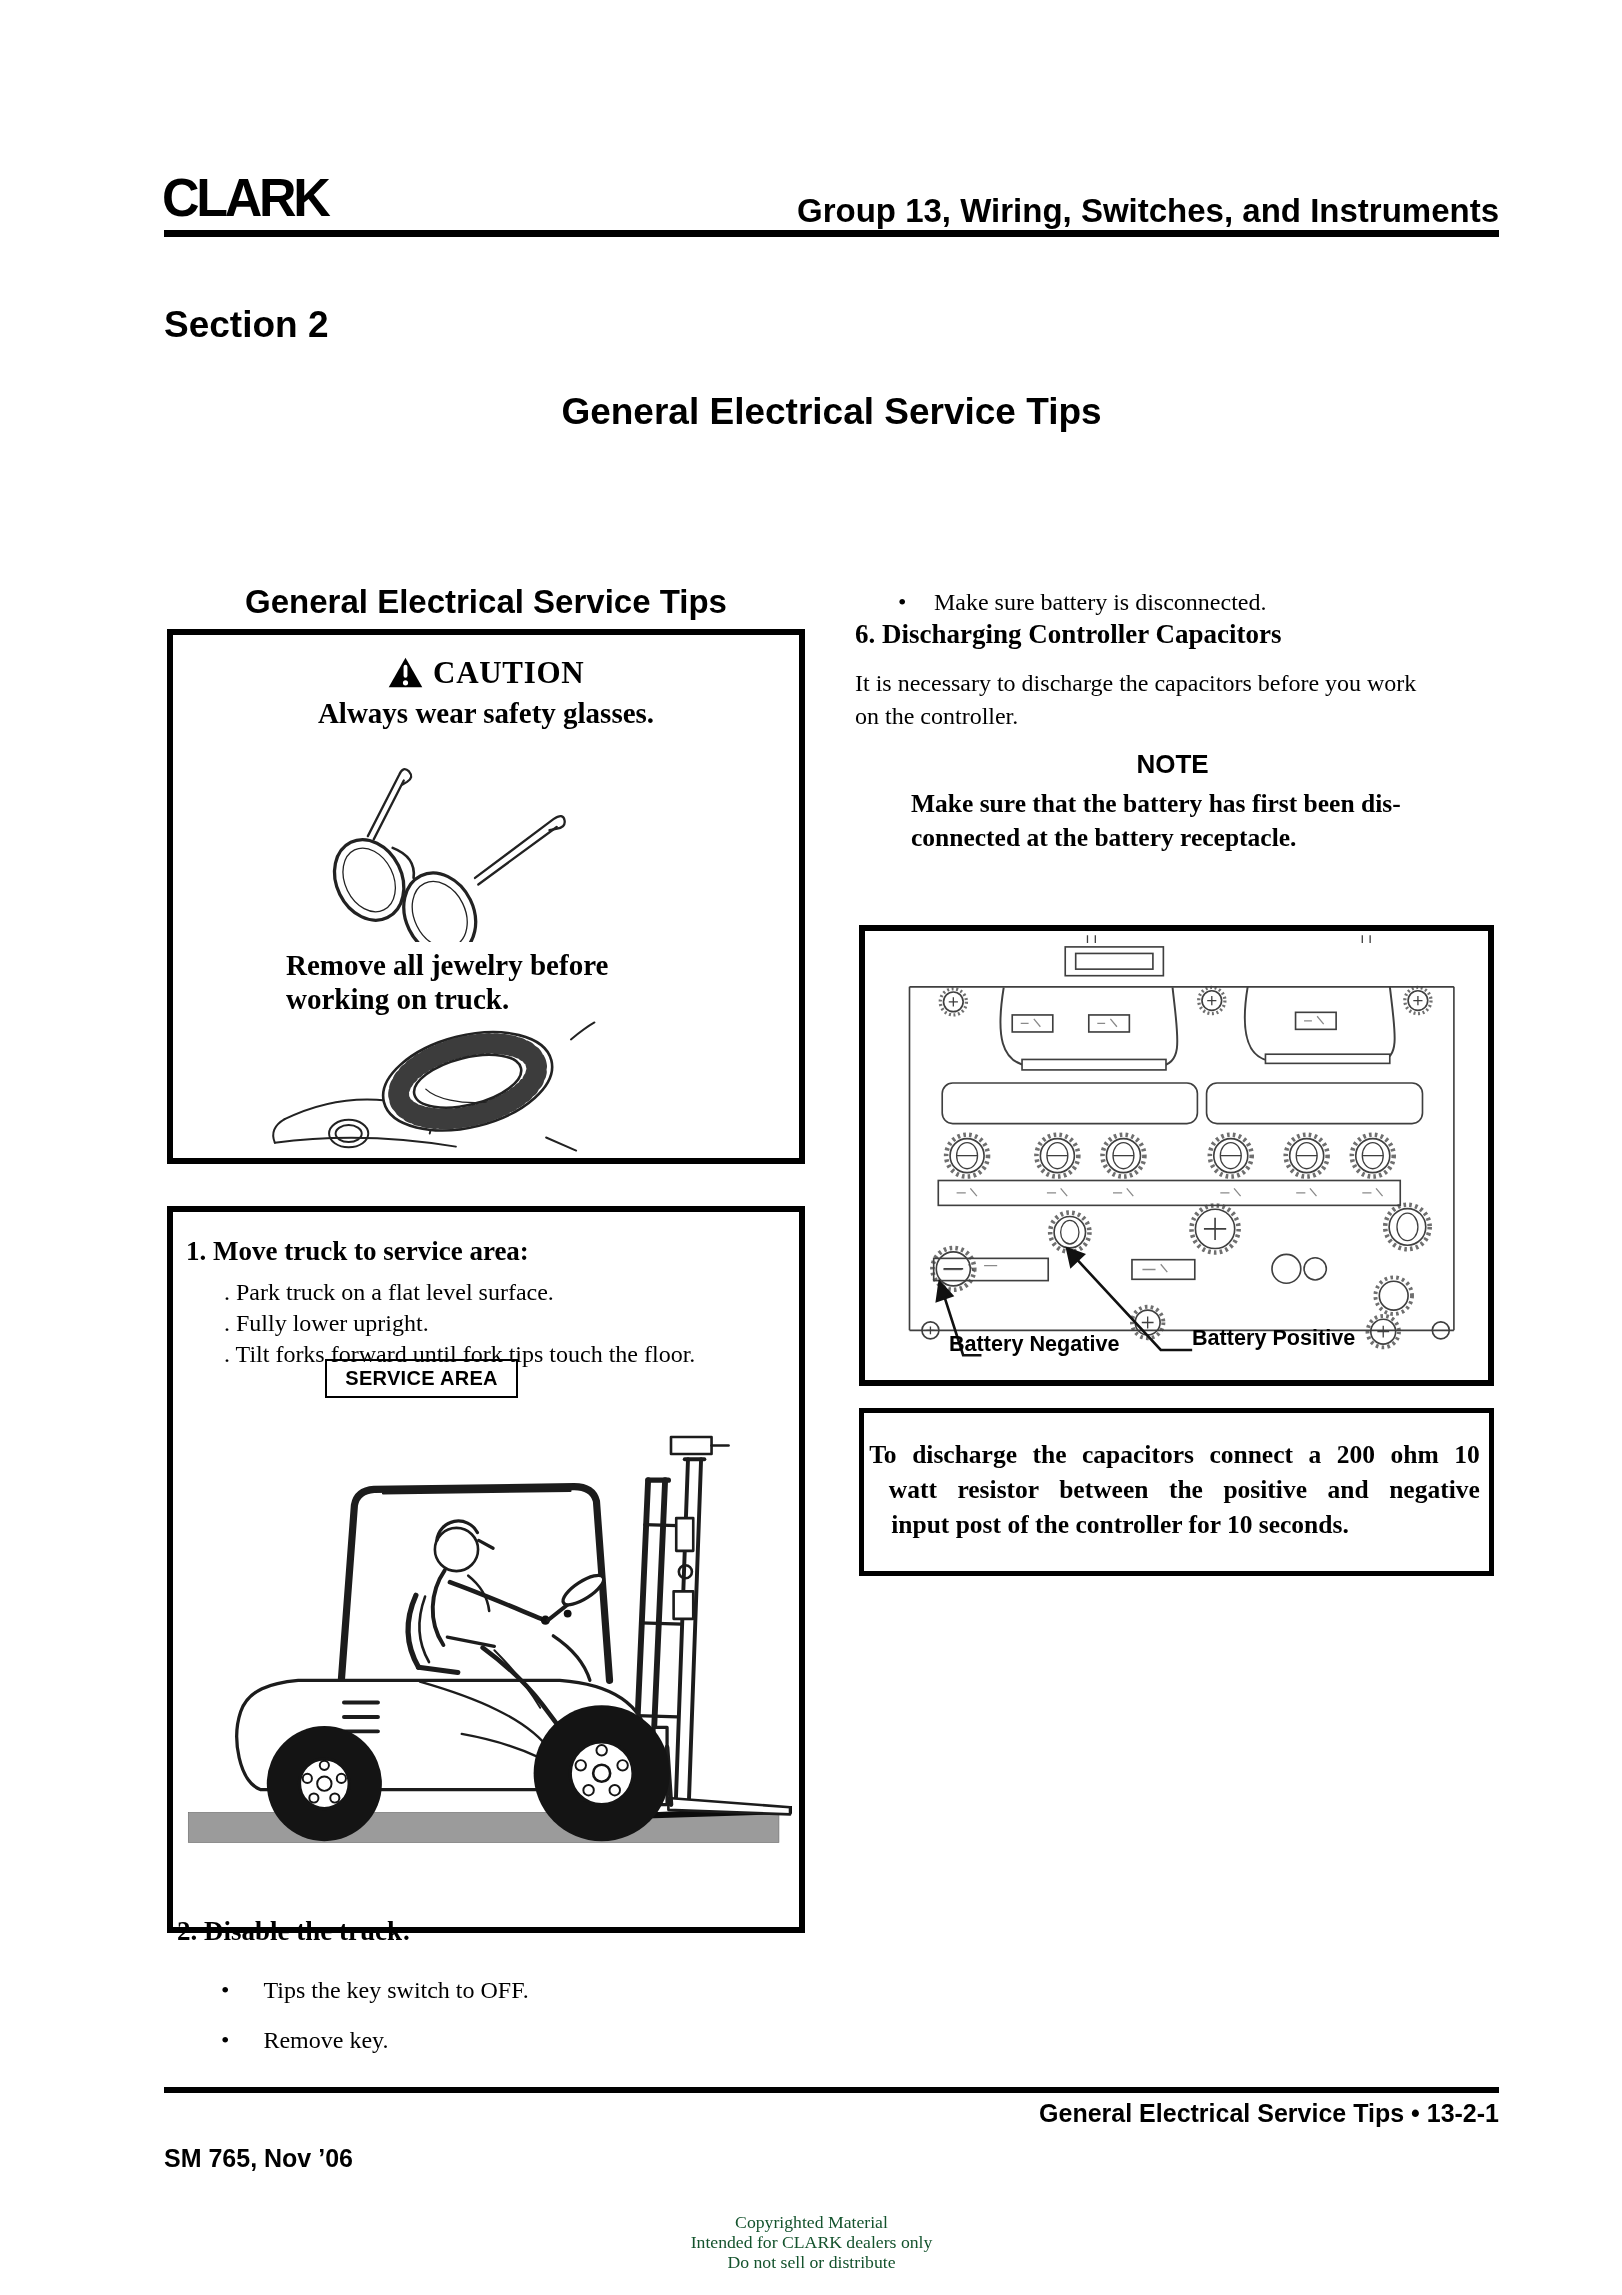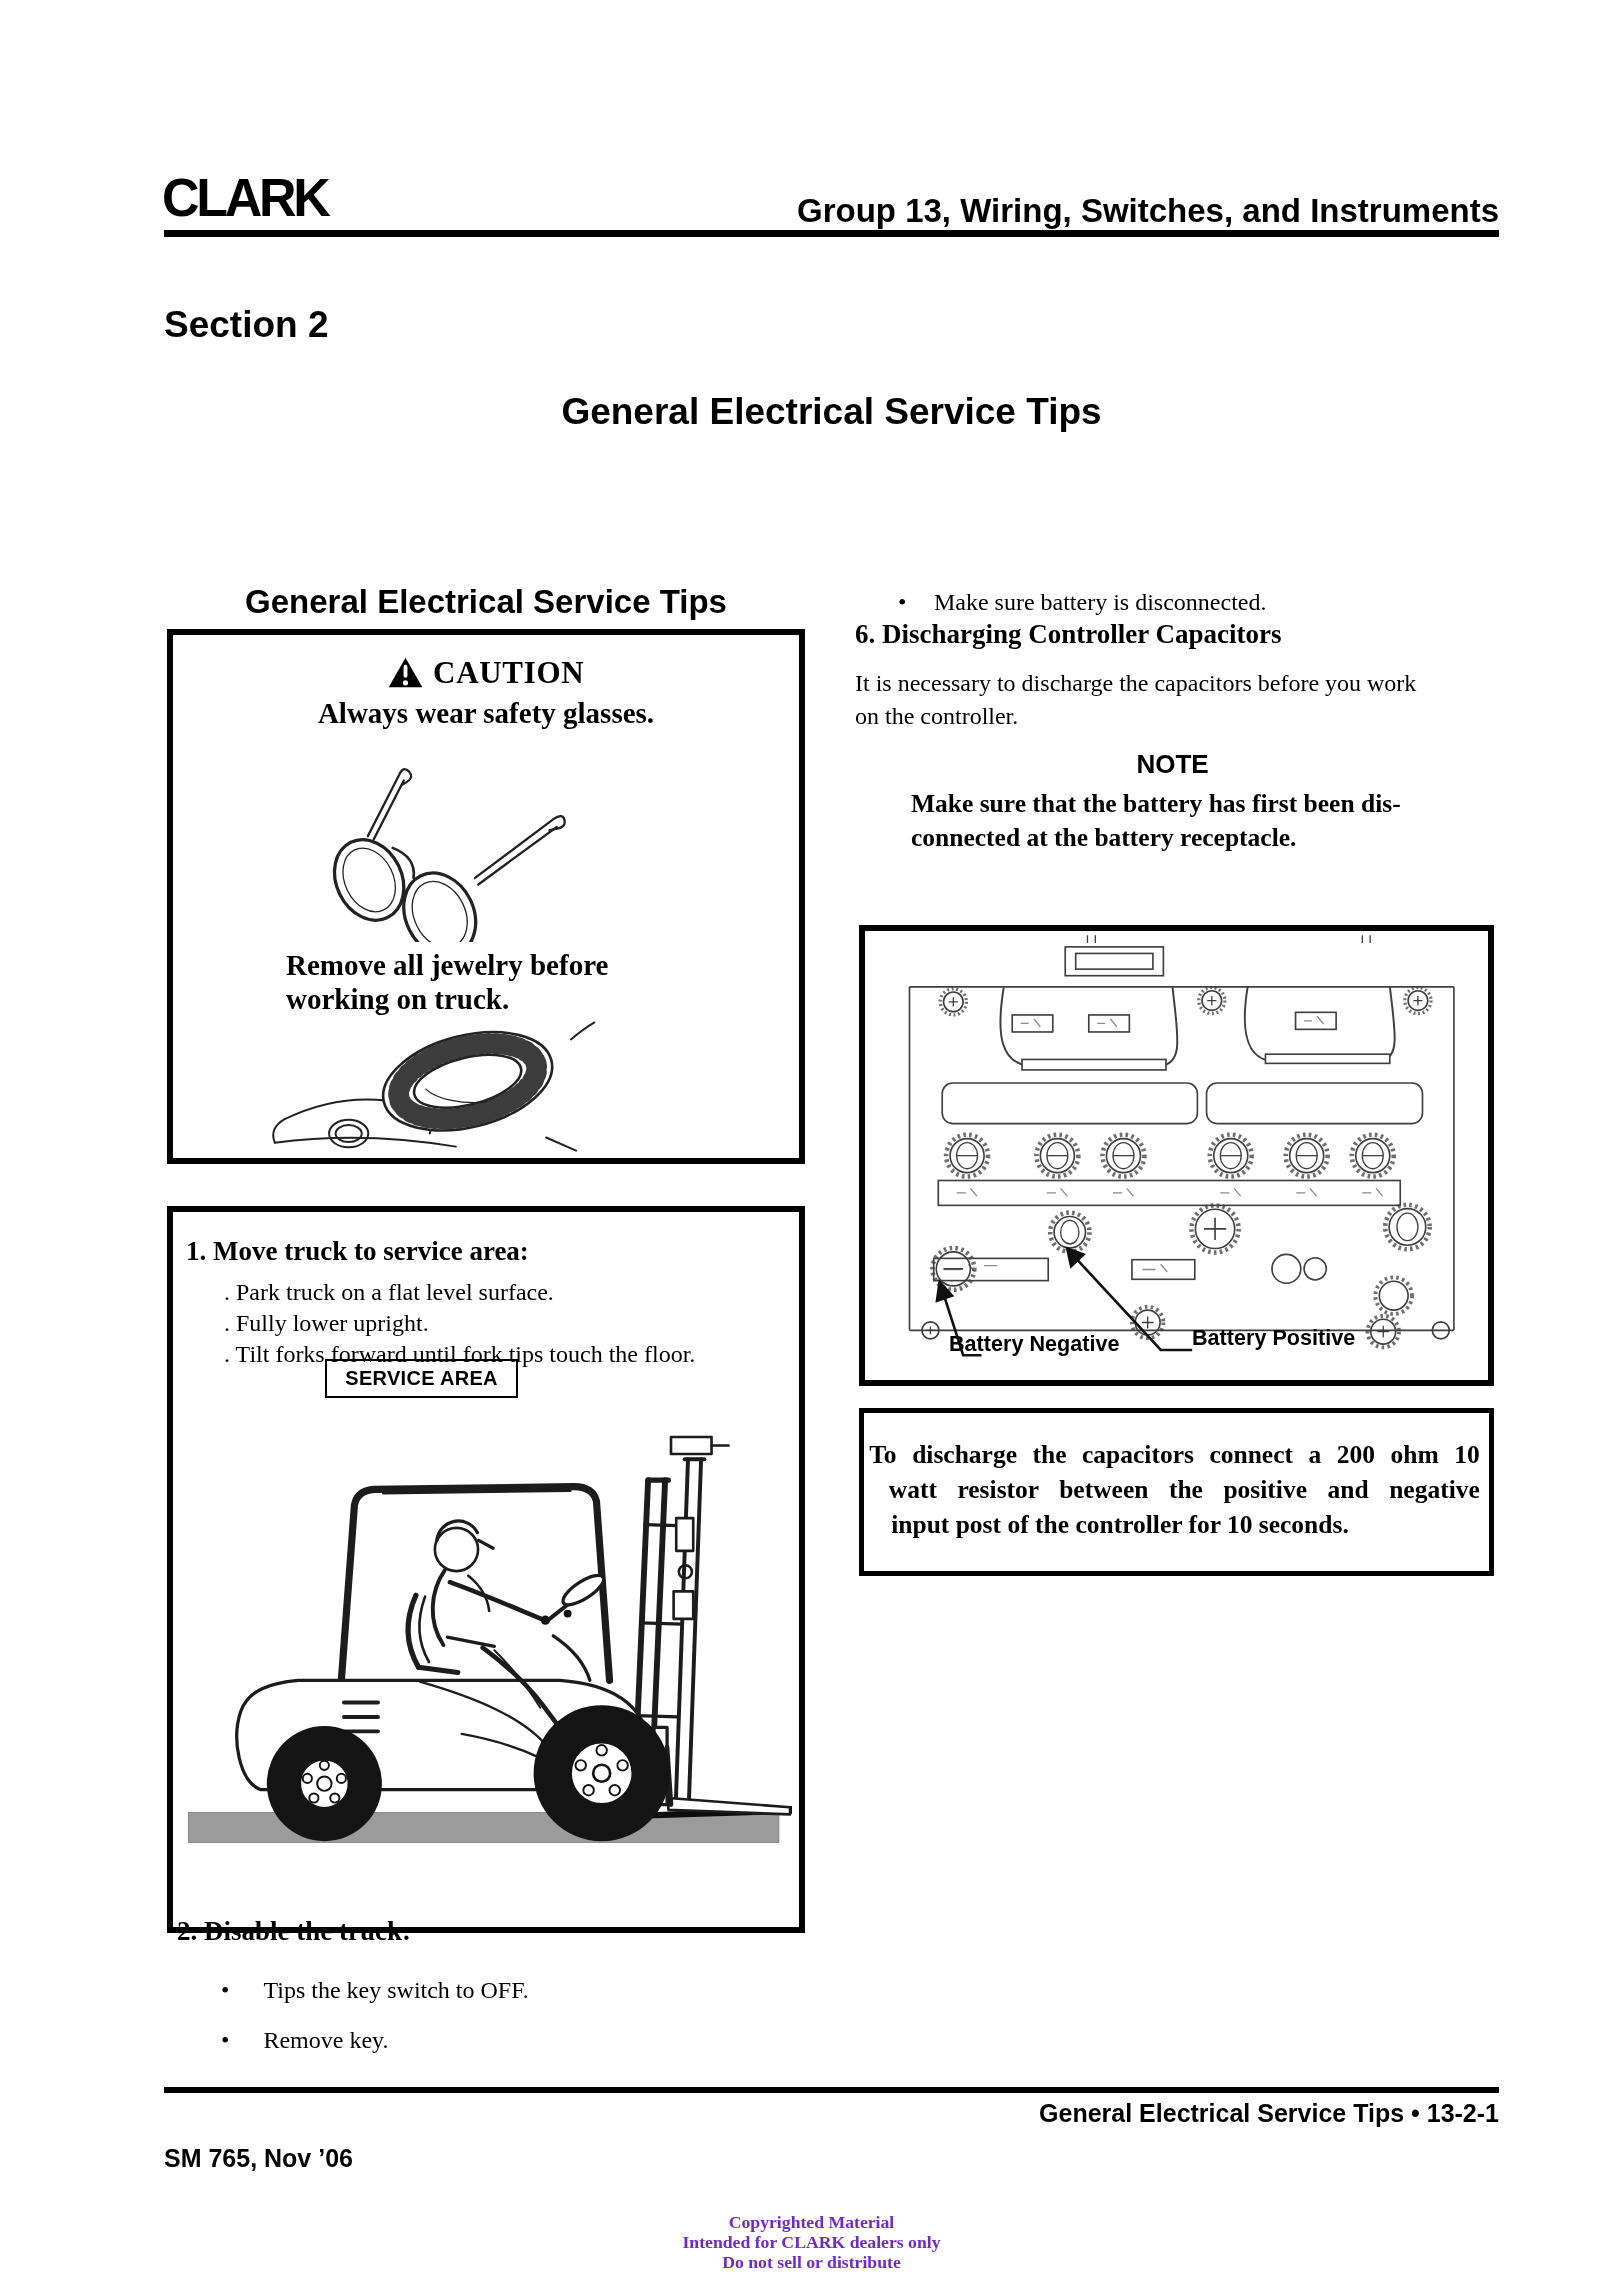--- a/index.html
+++ b/index.html
@@ -337,17 +337,17 @@
   <div class="abs discharge-box serif">
     <span class="jline">To discharge the capacitors connect a 200 ohm 10</span>
     <span class="jline ind2">watt resistor between the positive and negative</span>
     <span class="jline ind3">input post of the controller for 10 seconds.</span>
   </div>
 
   <div class="abs rule rule2"></div>
   <div class="abs footer-left sans">SM 765, Nov ’06</div>
   <div class="abs footer-right sans">General Electrical Service Tips • 13-2-1</div>
 
-  <div class="abs watermark serif prelines" style="color: #6d28d9; font-weight: bold;">Copyrighted Material
+  <div class="abs watermark serif prelines" style="color: #14532d;">Copyrighted Material
 Intended for CLARK dealers only
 Do not sell or distribute</div>
 </div>
 
 
 </body></html>

